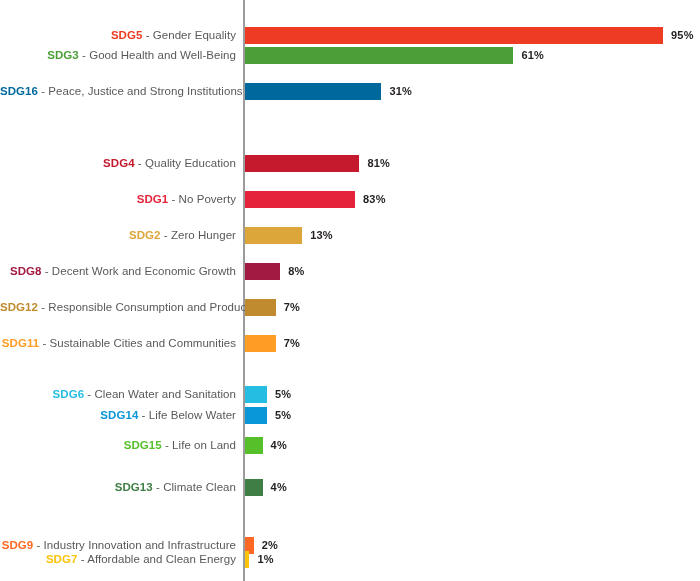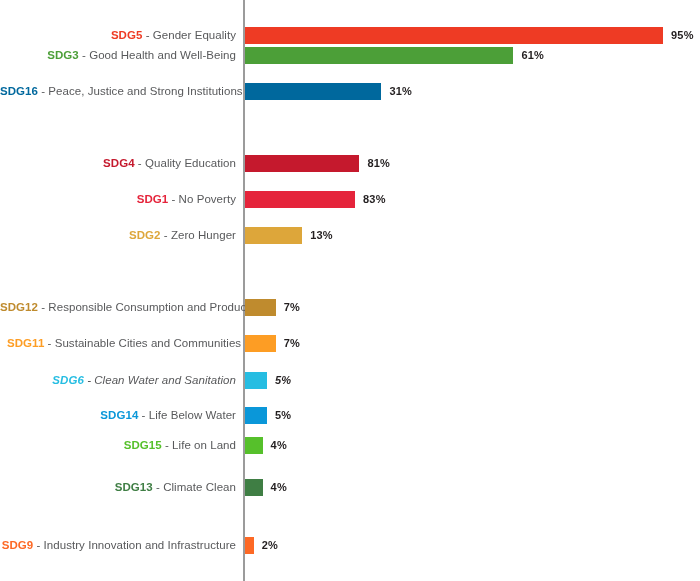--- a/index.html
+++ b/index.html
@@ -122,35 +122,42 @@
           <span class="value">83%</span>
         </div>
       </div>
       <div class="row" style="top: 217px;">
         <div class="label"><span class="code" style="color: rgb(221, 166, 58);">SDG2</span><span class="dash"> - </span><span class="desc">Zero Hunger</span></div>
         <div class="bar-wrap">
           <div class="bar" style="background: rgb(221, 166, 58); width: 57.2px;"></div>
           <span class="value">13%</span>
         </div>
       </div>
+      <div class="row" style="top: 253px;">
+        <div class="label"><span class="code" style="color: rgb(162, 25, 66);">SDG8</span><span class="dash"> - </span><span class="desc">Decent Work and Economic Growth</span></div>
+        <div class="bar-wrap">
+          <div class="bar" style="background: rgb(162, 25, 66); width: 35.2px;"></div>
+          <span class="value">8%</span>
+        </div>
+      </div>
       <div class="row" style="top: 289px;">
         <div class="label"><span class="code" style="color: rgb(191, 139, 46);">SDG12</span><span class="dash"> - </span><span class="desc">Responsible Consumption and Production</span></div>
         <div class="bar-wrap">
           <div class="bar" style="background: rgb(191, 139, 46); width: 30.8px;"></div>
           <span class="value">7%</span>
         </div>
       </div>
       <div class="row" style="top: 325px;">
-        <div class="label"><span class="code" style="color: rgb(253, 157, 36); padding-left: 7px;">SDG11</span><span class="dash"> - </span><span class="desc">Sustainable Cities and Communities</span></div>
+        <div class="label"><span class="code" style="color: rgb(253, 157, 36);">SDG11</span><span class="dash"> - </span><span class="desc">Sustainable Cities and Communities</span></div>
         <div class="bar-wrap">
           <div class="bar" style="background: rgb(253, 157, 36); width: 30.8px;"></div>
           <span class="value">7%</span>
         </div>
       </div>
-      <div class="row" style="top: 362px; font-style: italic;">
+      <div class="row" style="top: 376px;">
         <div class="label"><span class="code" style="color: rgb(38, 189, 226);">SDG6</span><span class="dash"> - </span><span class="desc">Clean Water and Sanitation</span></div>
         <div class="bar-wrap">
           <div class="bar" style="background: rgb(38, 189, 226); width: 22px;"></div>
           <span class="value">5%</span>
         </div>
       </div>
       <div class="row" style="top: 397px;">
         <div class="label"><span class="code" style="color: rgb(10, 151, 217);">SDG14</span><span class="dash"> - </span><span class="desc">Life Below Water</span></div>
         <div class="bar-wrap">
           <div class="bar" style="background: rgb(10, 151, 217); width: 22px;"></div>
@@ -171,14 +178,21 @@
           <span class="value">4%</span>
         </div>
       </div>
       <div class="row" style="top: 527px;">
         <div class="label"><span class="code" style="color: rgb(253, 105, 37);">SDG9</span><span class="dash"> - </span><span class="desc">Industry Innovation and Infrastructure</span></div>
         <div class="bar-wrap">
           <div class="bar" style="background: rgb(253, 105, 37); width: 8.8px;"></div>
           <span class="value">2%</span>
         </div>
       </div>
+      <div class="row" style="top: 541px;">
+        <div class="label"><span class="code" style="color: rgb(252, 195, 11);">SDG7</span><span class="dash"> - </span><span class="desc">Affordable and Clean Energy</span></div>
+        <div class="bar-wrap">
+          <div class="bar" style="background: rgb(252, 195, 11); width: 4.4px;"></div>
+          <span class="value">1%</span>
+        </div>
+      </div>
     </div>
 </div>
 
 </body></html>

